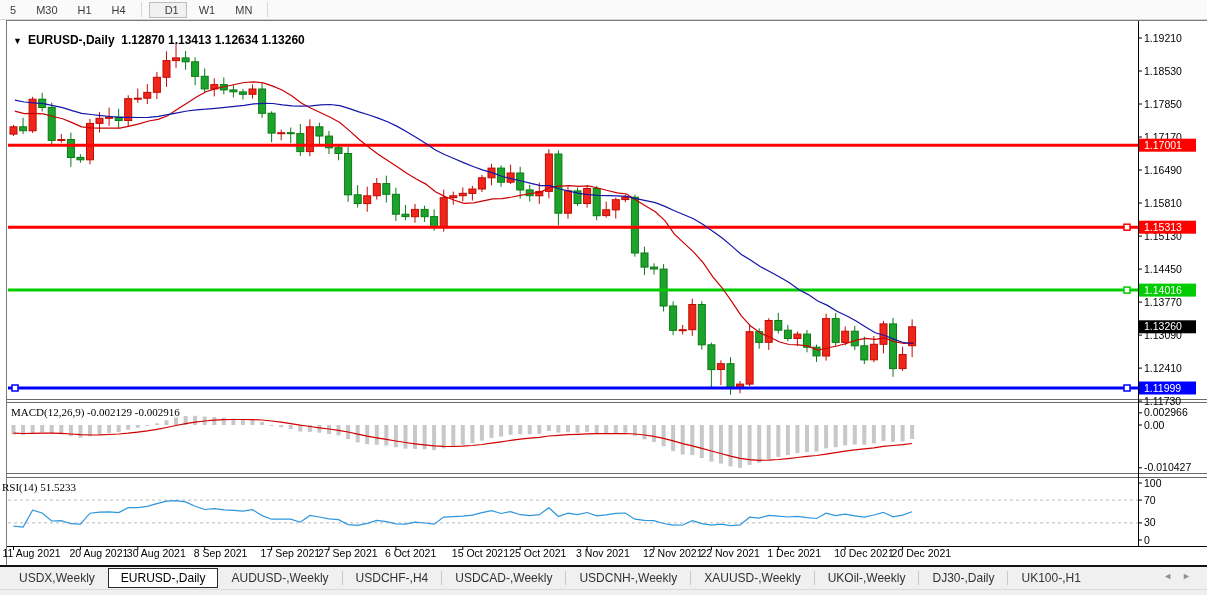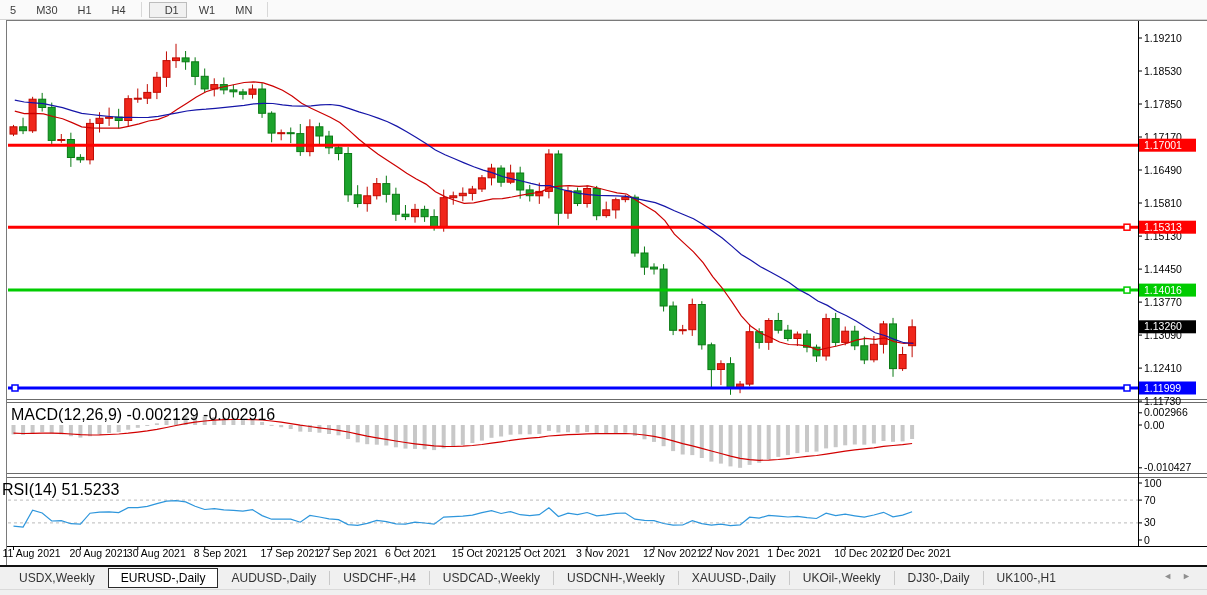--- a/index.html
+++ b/index.html
@@ -14,21 +14,21 @@
   .tf-sep{width:1px;height:15px;background:#d8d8d8;margin:0 5px;}
   
   .chart-frame{position:absolute;left:6px;top:20px;width:1201px;height:546px;
                border:1px solid #7a7a7a;border-right:none;box-sizing:border-box;background:#fff;}
   svg{position:absolute;left:0;top:0;}
   svg text{font-family:"Liberation Sans",sans-serif;}
   
   .ov{position:absolute;white-space:nowrap;color:#000;}
   .chart-title{left:13px;top:33px;font-size:12px;font-weight:bold;}
   .chart-title .arr{font-size:9px;margin-right:6px;}
-  .ind-label{font-size:16px;}
+  .ind-label{font-size:11px;font-family:Liberation Serif, serif;}
   .macd-label{left:11px;top:406px;}
   .rsi-label{left:2px;top:481px;}
   
   .tabbar{position:absolute;left:0;top:567px;width:100%;height:28px;background:#f0f0f0;}
   .tabrow{display:flex;align-items:center;height:22px;border-bottom:1px solid #dadada;
           padding-left:6px;font-size:12px;color:#333;}
   .tab{padding:3px 13px;cursor:default;}
   .tab.active{background:#fff;border:1px solid #2b2b2b;padding:2px 12px;font-weight:normal;color:#000;}
   .tab-sep{width:1px;height:14px;background:#c9c9c9;}
   .tab-nav{position:absolute;right:6px;top:4px;color:#8f8f8f;font-size:9px;letter-spacing:10px;}
@@ -654,41 +654,44 @@
         <text x="700.4" y="557" font-size="10.5" fill="#000">22 Nov 2021</text>
         <line x1="778.3" y1="546" x2="778.3" y2="550" stroke="#000"></line>
         <text x="767.3" y="557" font-size="10.5" fill="#000">1 Dec 2021</text>
         <line x1="845.2" y1="546" x2="845.2" y2="550" stroke="#000"></line>
         <text x="834.2" y="557" font-size="10.5" fill="#000">10 Dec 2021</text>
         <line x1="902.6" y1="546" x2="902.6" y2="550" stroke="#000"></line>
         <text x="891.6" y="557" font-size="10.5" fill="#000">20 Dec 2021</text>
       </g>
     </svg>
 
+  <div class="ov chart-title">
+    <span class="arr">▼</span><span>EURUSD-,Daily</span>&nbsp;&nbsp;<span>1.12870 1.13413 1.12634 1.13260</span>
+  </div>
 
   <div class="ov ind-label macd-label">
     <span>MACD(12,26,9)</span>&nbsp;<span>-0.002129 -0.002916</span>
   </div>
   <div class="ov ind-label rsi-label">
     <span>RSI(14)</span>&nbsp;<span>51.5233</span>
   </div>
 
   <div class="tabbar">
     <div class="tabrow">
         <div class="tab">USDX,Weekly</div>
         <div class="tab active">EURUSD-,Daily</div>
-        <div class="tab">AUDUSD-,Daily</div>
+        <div class="tab">AUDUSD-,Weekly</div>
         <div class="tab-sep"></div>
         <div class="tab">USDCHF-,H4</div>
         <div class="tab-sep"></div>
         <div class="tab">USDCAD-,Weekly</div>
         <div class="tab-sep"></div>
         <div class="tab">USDCNH-,Weekly</div>
         <div class="tab-sep"></div>
-        <div class="tab">XAUUSD-,Daily</div>
+        <div class="tab">XAUUSD-,Weekly</div>
         <div class="tab-sep"></div>
         <div class="tab">UKOil-,Weekly</div>
         <div class="tab-sep"></div>
         <div class="tab">DJ30-,Daily</div>
         <div class="tab-sep"></div>
         <div class="tab">UK100-,H1</div>
       </div>
     <div class="tab-nav"><span>◄</span><span>►</span></div>
   </div>
 </div>

